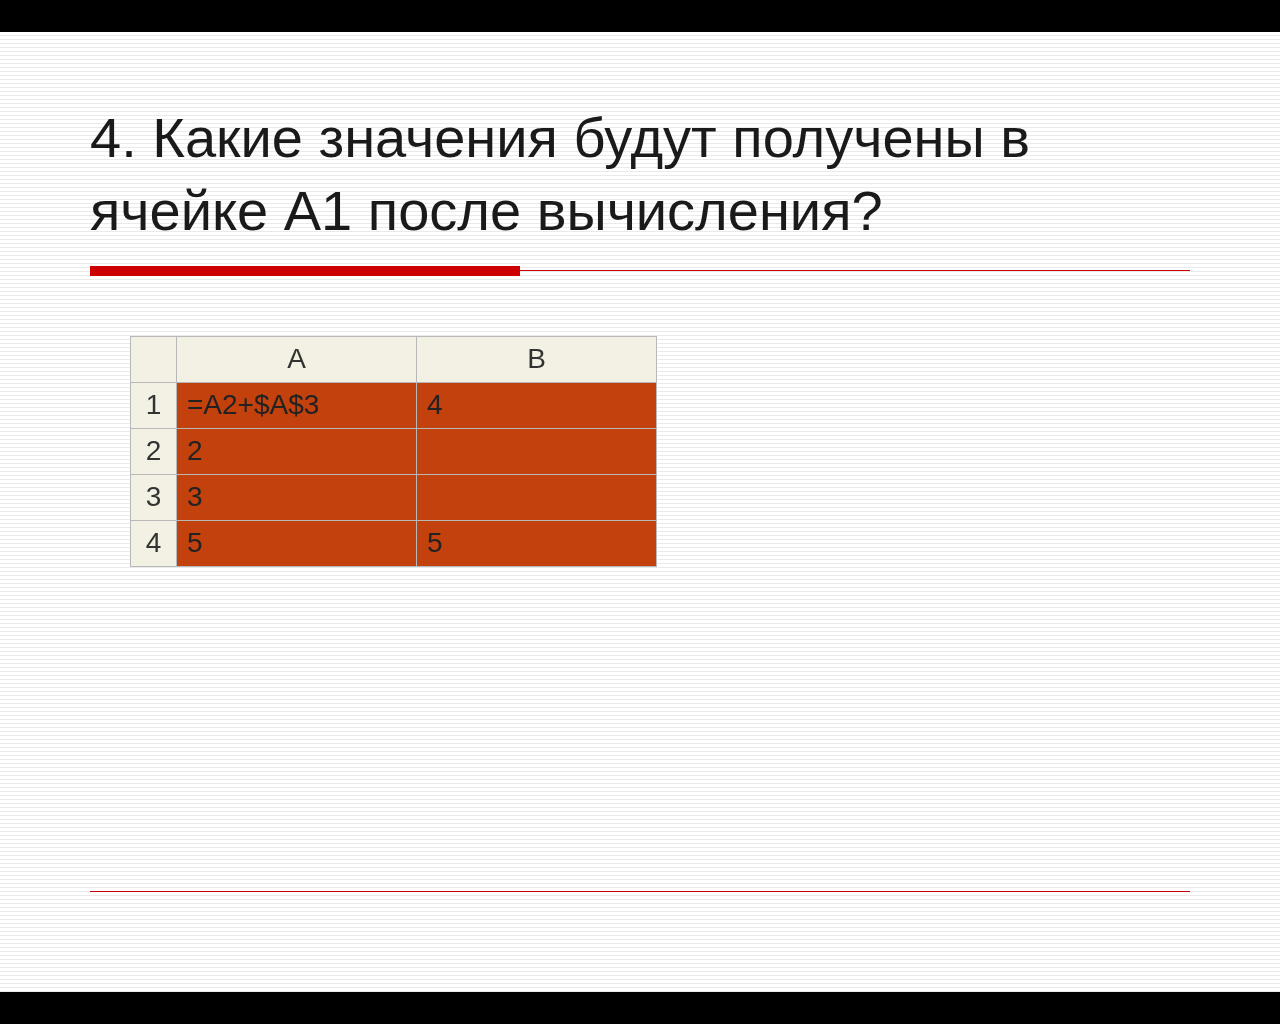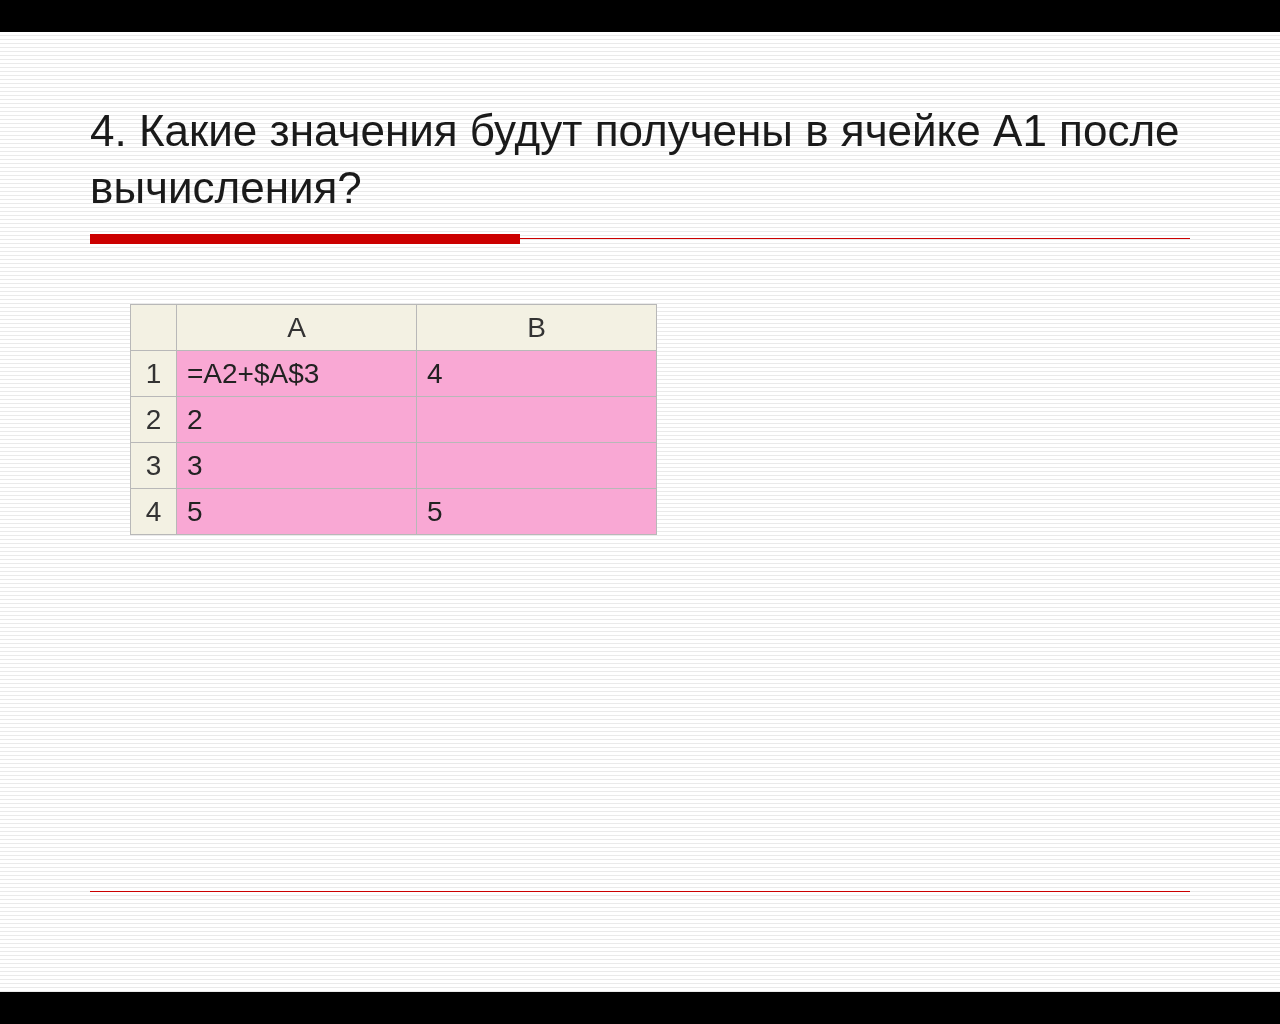--- a/index.html
+++ b/index.html
@@ -24,21 +24,21 @@
         to bottom,
         #fff 0px,
         #fff 3px,
         #eaeaea 3px,
         #eaeaea 4px
       );
       position: relative;
       padding: 70px 90px;
     }
     .title {
-      font-size: 44px;
+      font-size: 56px;
       font-weight: normal;
       color: #1a1a1a;
       line-height: 1.3;
       margin-bottom: 18px;
     }
     .divider-container {
       position: relative;
       height: 10px;
       margin-bottom: 60px;
     }
@@ -61,21 +61,21 @@
       margin-left: 40px;
       border-collapse: collapse;
       font-family: Arial, sans-serif;
       font-size: 28px;
       background: #fff;
     }
     .spreadsheet th,
     .spreadsheet td {
       border: 1px solid #b8b8b8;
       height: 46px;
-      background: #f9a8d4;
+      background: #c2410c;
     }
     .spreadsheet th {
       background: #f3f1e3;
       font-weight: normal;
       text-align: center;
       color: #333;
     }
     .spreadsheet .row-header {
       background: #f3f1e3;
       text-align: center;

